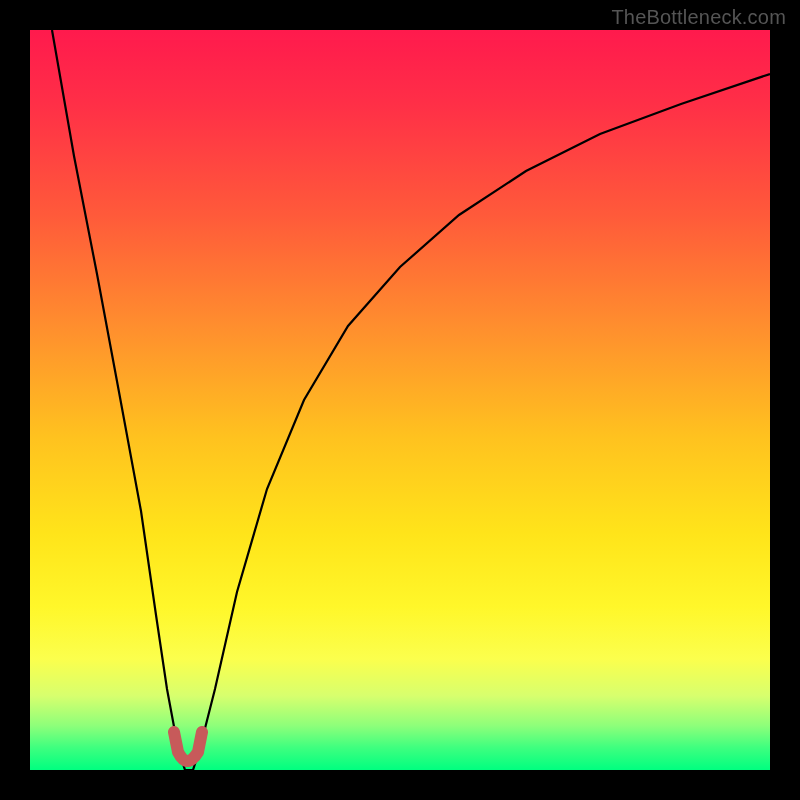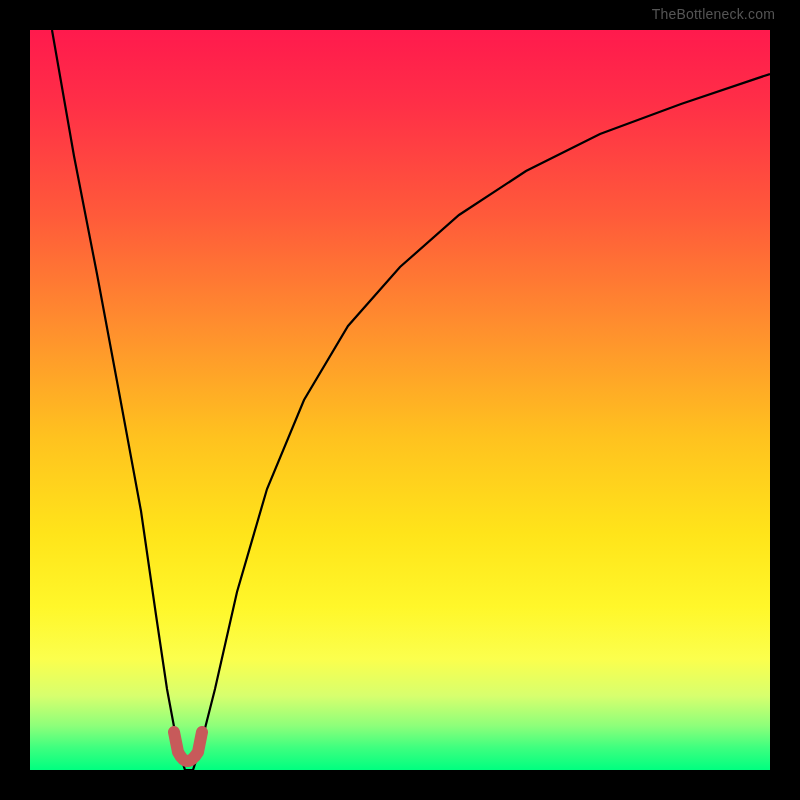--- a/index.html
+++ b/index.html
@@ -28,23 +28,23 @@
       #fbff4d 85%,
       #d7ff6e 90%,
       #8eff7a 94%,
       #3eff7f 97%,
       #00ff80 100%
     );
   }
   .watermark {
     position: absolute;
     top: 6px;
-    right: 25px;
+    right: 14px;
     color: #555;
-    font-size: 14px;
+    font-size: 20px;
     font-weight: 500;
     letter-spacing: 0.2px;
     z-index: 5;
     font-family: Arial, sans-serif;
     margin-left: 26px;
   }
   svg.overlay {
     position: absolute;
     left: 0;
     top: 0;

